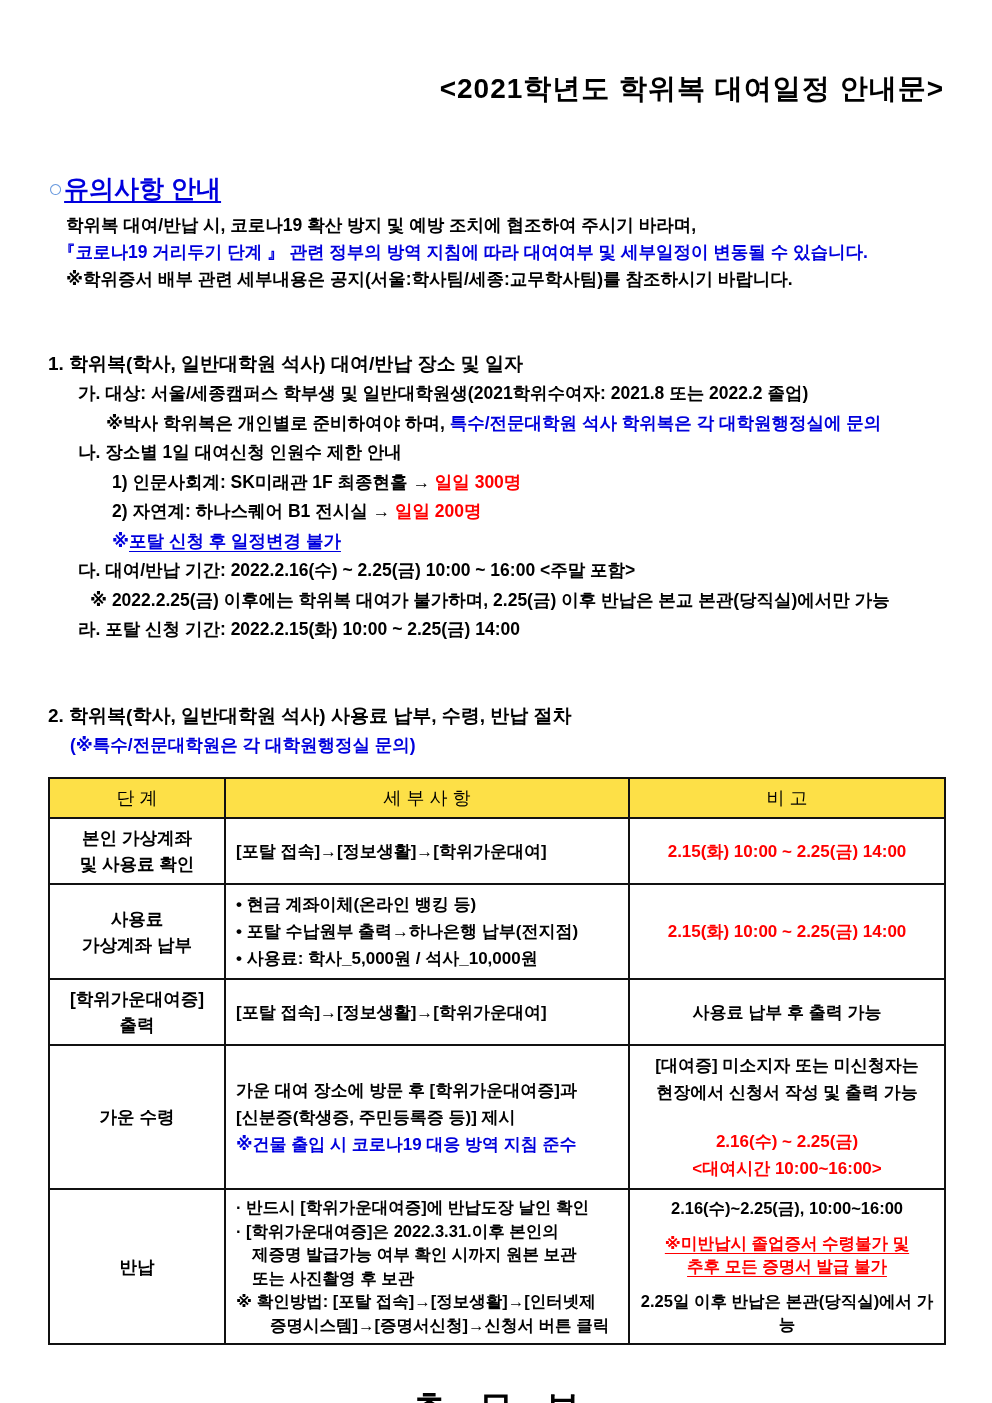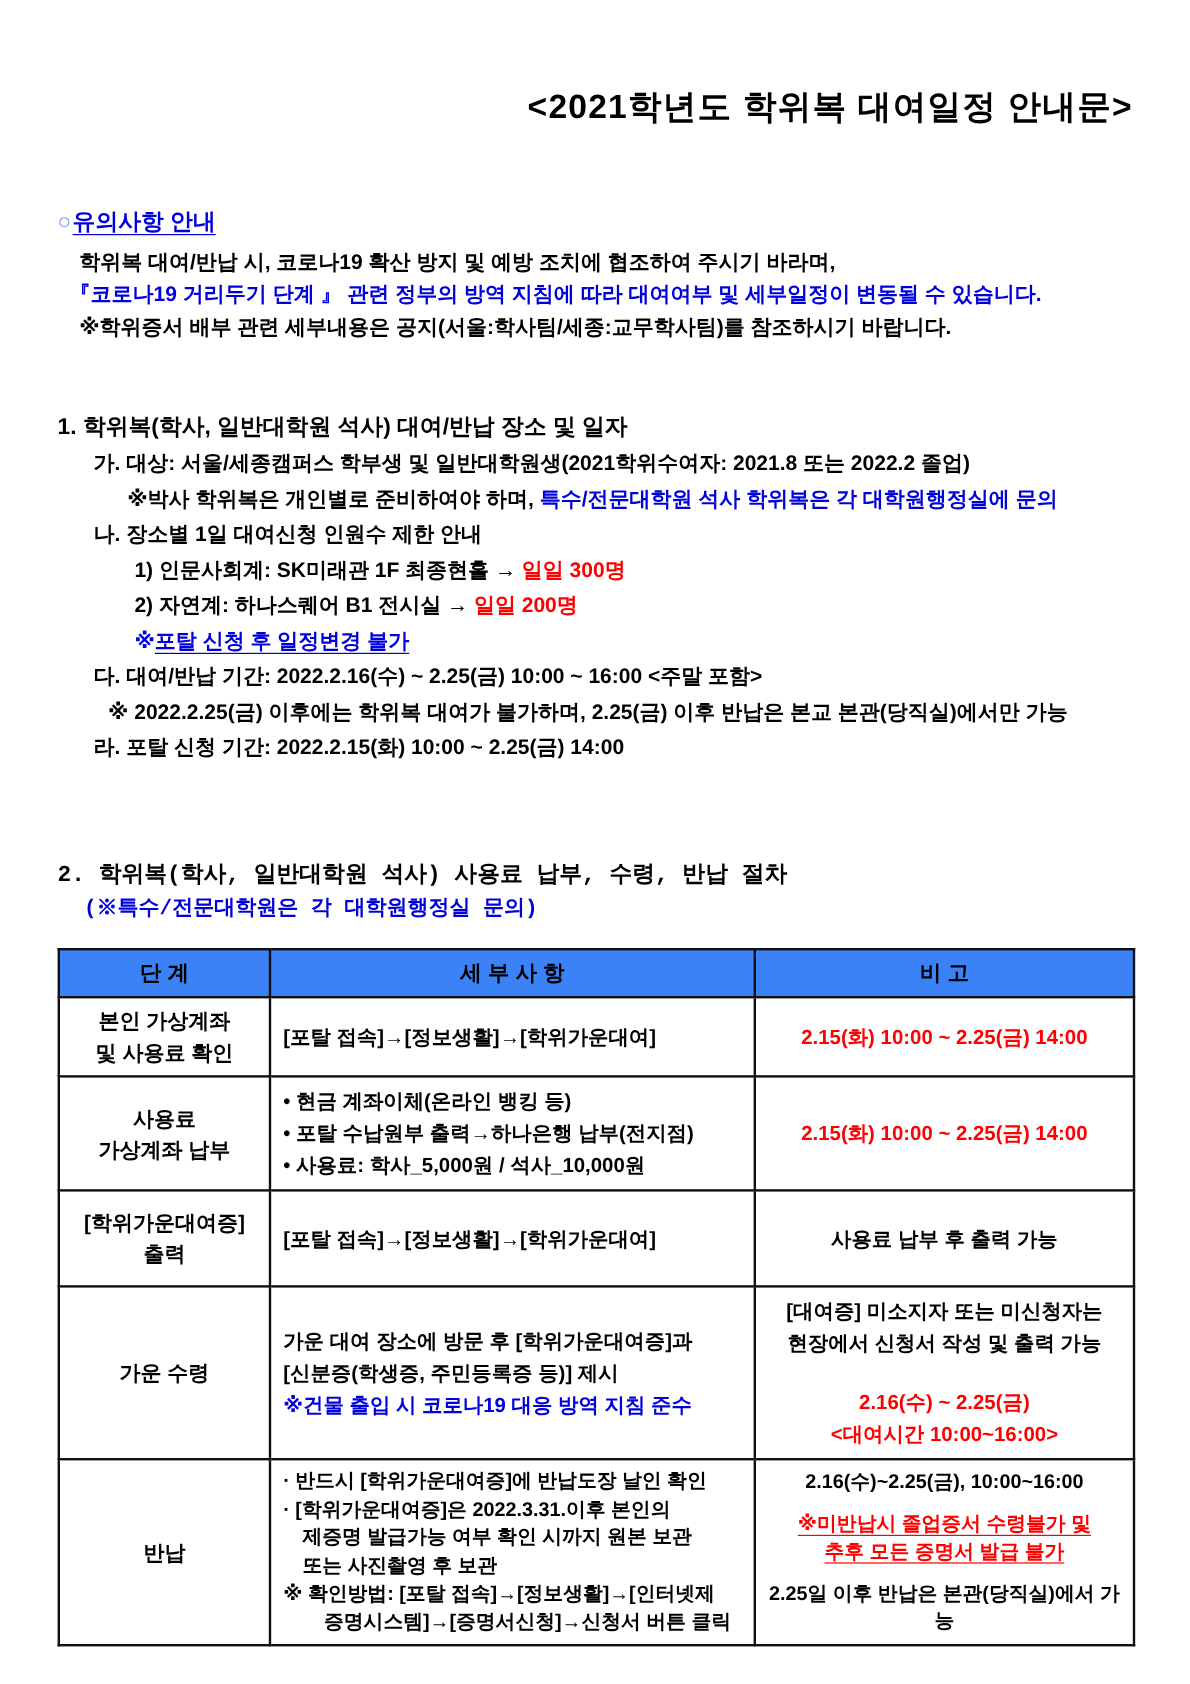--- a/index.html
+++ b/index.html
@@ -21,68 +21,68 @@
     letter-spacing: 1px;
   }
 
   .blue { color: #0000DD; }
   .red { color: #FF0000; }
   .u { text-decoration: underline; text-underline-offset: 4px; }
   .bold { font-weight: 800; }
 
   
   .notice { margin-top: 64px; font-size: 17.5px; }
-  .notice-heading { font-size: 19px; margin-bottom: 7px; }
+  .notice-heading { font-size: 25px; margin-bottom: 7px; }
   .circle-bullet { color: #6B9BDF; font-weight: 400; margin-right: 1px; }
   .notice .line { line-height: 27px; }
   .ind-sm { padding-left: 18px; }
   .ind-xs { padding-left: 10px; }
 
   
   .section { font-size: 17.5px; }
   .section-1 { margin-top: 56px; }
-  .section-2 { margin-top: 76px; font-family: Liberation Mono, monospace; }
+  .section-2 { margin-top: 56px; }
   .sec-heading { font-size: 19px; font-weight: 800; line-height: 30px; }
   .section .line { line-height: 29.5px; }
   .ind-a { padding-left: 30px; }
   .ind-b { padding-left: 58px; }
   .ind-c { padding-left: 64px; }
   .ind-d { padding-left: 42px; }
   .ind-s2 { padding-left: 22px; }
 
   
   table.proc {
     margin-top: 17px;
     width: 896px;
     border-collapse: collapse;
     table-layout: fixed;
   }
   table.proc th, table.proc td {
     border: 2px solid #111111;
     vertical-align: middle;
   }
   table.proc th {
-    background: #3b82f6;
+    background: #fde047;
     height: 40px;
     font-size: 18px;
-    font-weight: 700;
+    font-weight: 400;
     text-align: center;
   }
   td.stage {
     text-align: center;
     font-size: 17.5px;
     white-space: pre-line;
     line-height: 26px;
     border-radius: 19px;
   }
   td.detail { font-size: 17px; padding: 6px 8px 6px 10px; line-height: 27px; }
   td.note { text-align: center; font-size: 17px; line-height: 25px; padding: 6px 4px; }
   .r1 { height: 66px; }
   .r2 { height: 80px; }
-  .r3 { height: 80px; }
+  .r3 { height: 66px; }
   .r4 { height: 114px; }
   .r5 { height: 146px; }
   .r5 td.detail { font-size: 16.5px; line-height: 23.5px; }
   .r5 td.note { font-size: 16.5px; line-height: 23px; }
   .det-ind1 { padding-left: 16px; }
   .det-ind2 { padding-left: 34px; }
   .note-gap { height: 22px; }
   .note-gap-sm { height: 12px; }
   .r4 td.note { line-height: 27px; }
 

